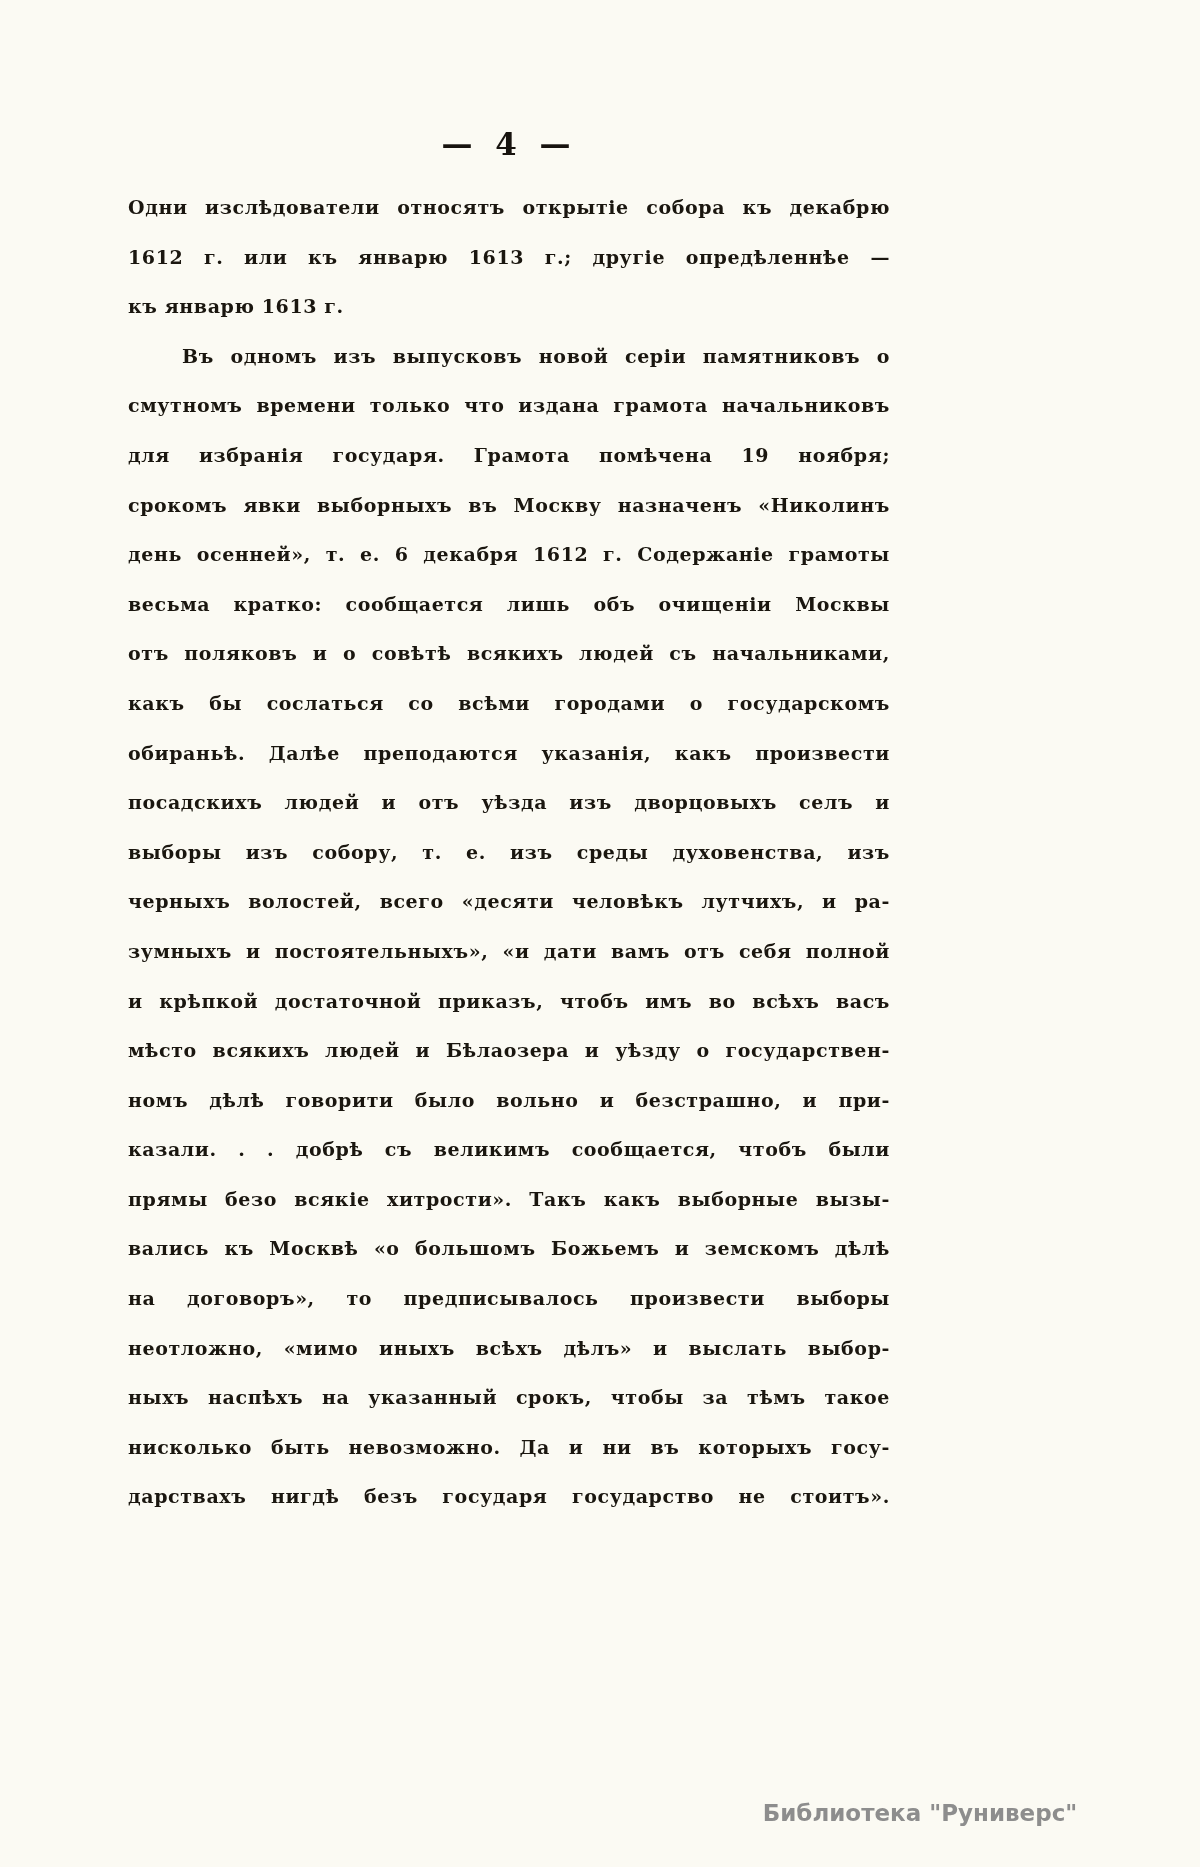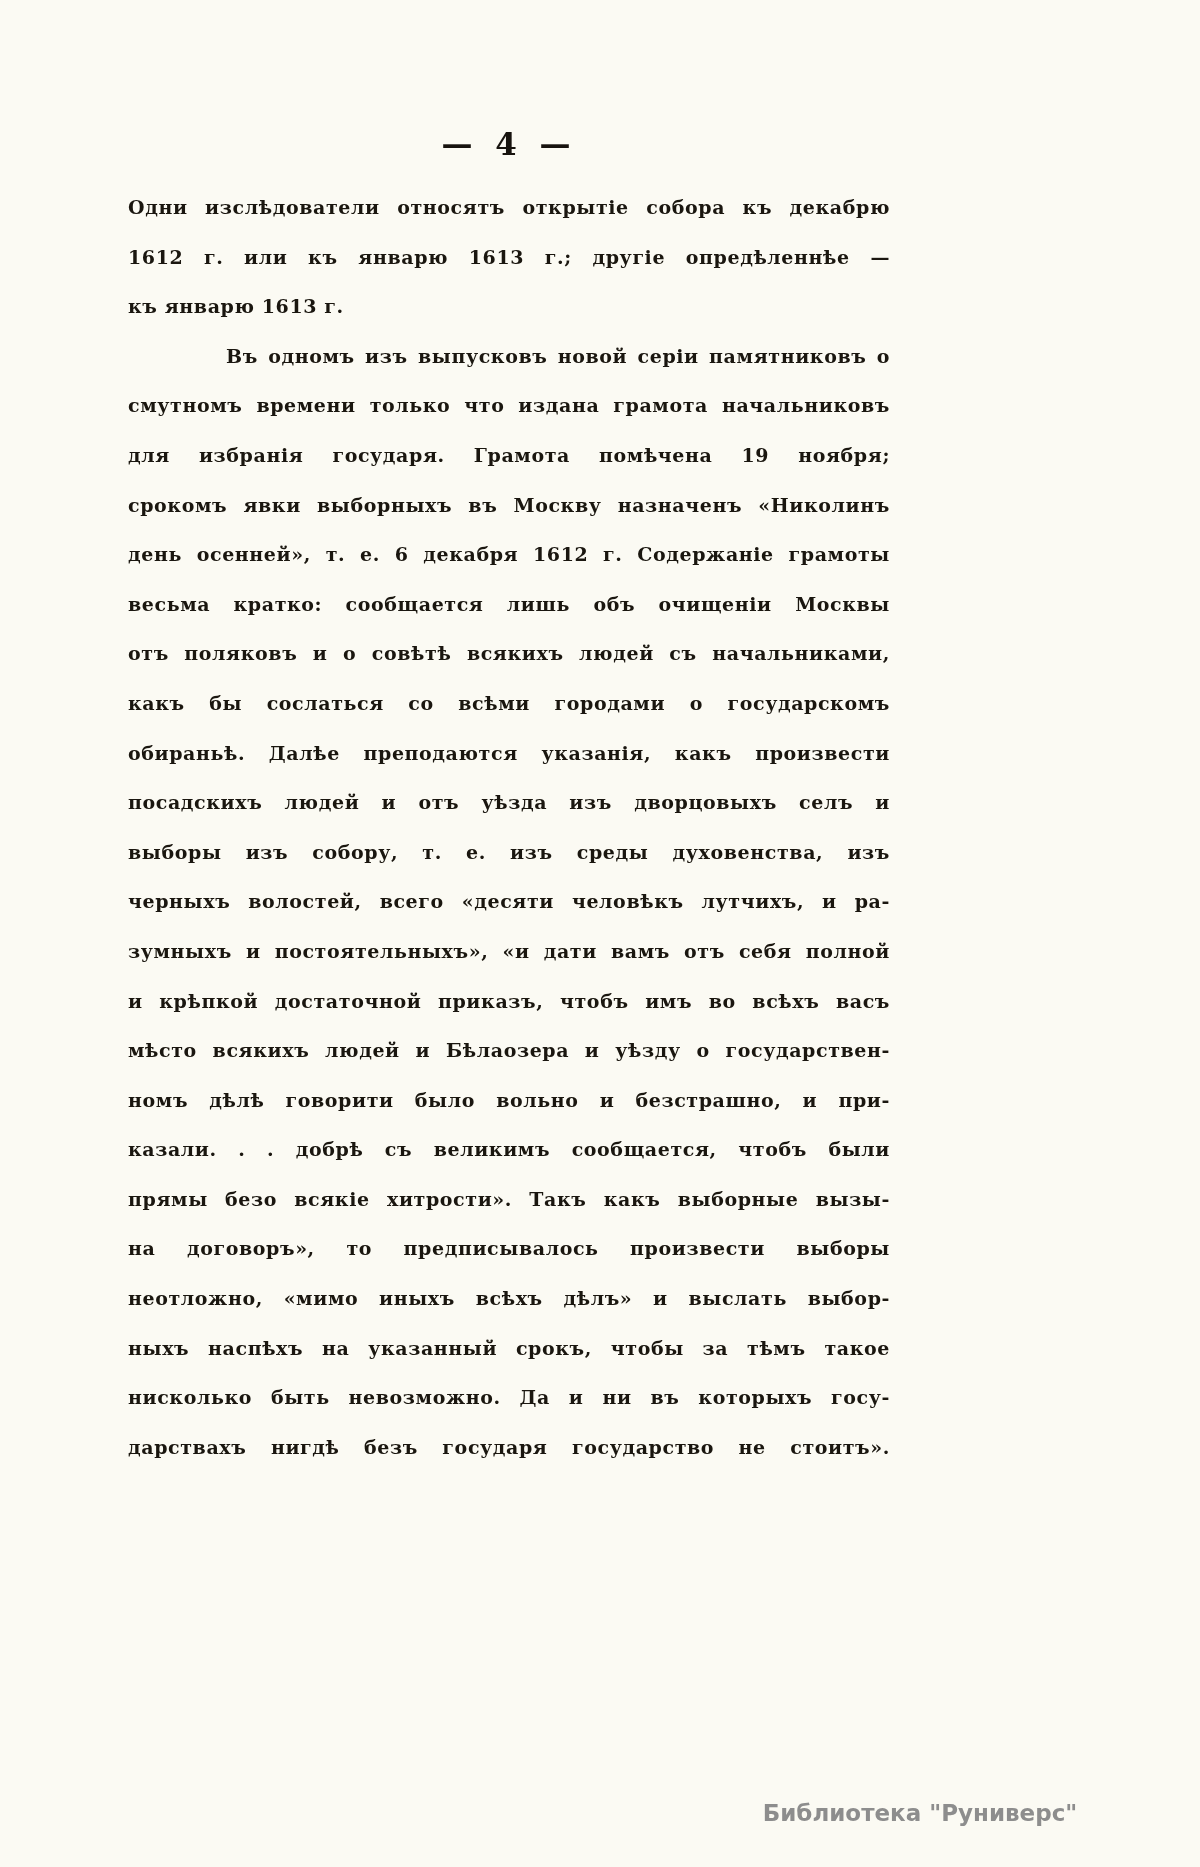--- a/index.html
+++ b/index.html
@@ -40,21 +40,20 @@
     text-align: justify;
     text-align-last: justify;
     overflow: hidden;
   }
   .line.paragraph-end {
     text-align: center;
     text-align-last: left;
   }
   .line.indent {
     text-indent: 54px;
-    margin-left: 44px;
   }
   .watermark {
     position: absolute;
     left: 660px;
     top: 1800px;
     width: 520px;
     text-align: center;
     font-family: "DejaVu Sans", sans-serif;
     font-size: 23px;
     font-weight: bold;
@@ -83,20 +82,21 @@
     <div class="line">обираньѣ. Далѣе преподаются указанія, какъ произвести</div>
     <div class="line">посадскихъ людей и отъ уѣзда изъ дворцовыхъ селъ и</div>
     <div class="line">выборы изъ собору, т. е. изъ среды духовенства, изъ</div>
     <div class="line">черныхъ волостей, всего «десяти человѣкъ лутчихъ, и ра-</div>
     <div class="line">зумныхъ и постоятельныхъ», «и дати вамъ отъ себя полной</div>
     <div class="line">и крѣпкой достаточной приказъ, чтобъ имъ во всѣхъ васъ</div>
     <div class="line">мѣсто всякихъ людей и Бѣлаозера и уѣзду о государствен-</div>
     <div class="line">номъ дѣлѣ говорити было вольно и безстрашно, и при-</div>
     <div class="line">казали. . . добрѣ съ великимъ сообщается, чтобъ были</div>
     <div class="line">прямы безо всякіе хитрости». Такъ какъ выборные вызы-</div>
+    <div class="line">вались къ Москвѣ «о большомъ Божьемъ и земскомъ дѣлѣ</div>
     <div class="line">на договоръ», то предписывалось произвести выборы</div>
     <div class="line">неотложно, «мимо иныхъ всѣхъ дѣлъ» и выслать выбор-</div>
     <div class="line">ныхъ наспѣхъ на указанный срокъ, чтобы за тѣмъ такое</div>
     <div class="line">нисколько быть невозможно. Да и ни въ которыхъ госу-</div>
     <div class="line">дарствахъ нигдѣ безъ государя государство не стоитъ».</div>
   </div>
 
   <div class="watermark">Библиотека "Руниверс"</div>
 
 </div>

